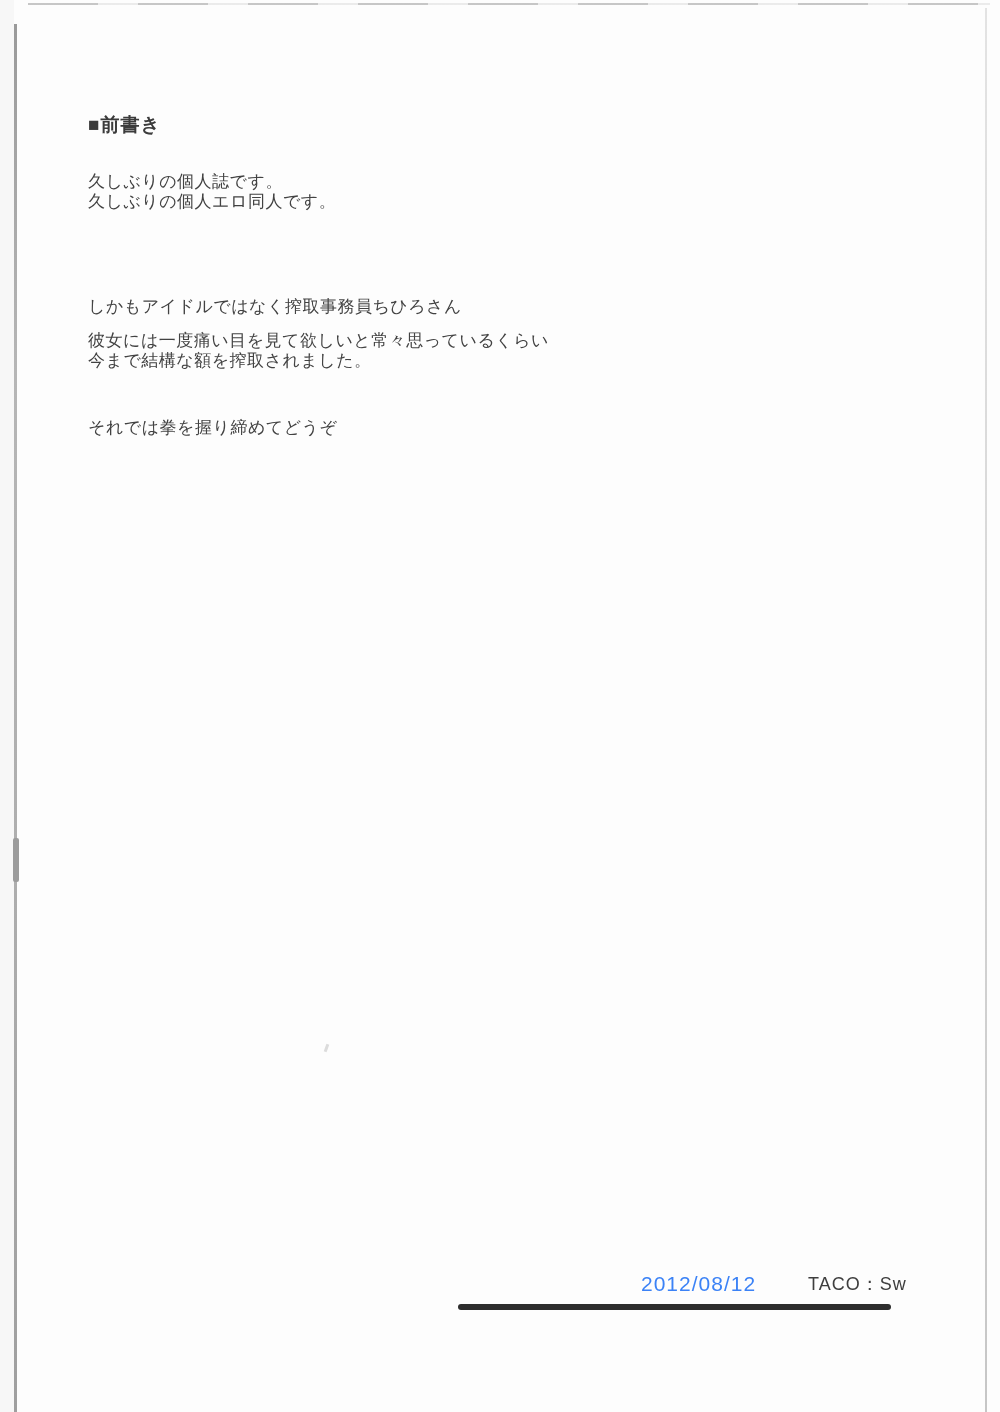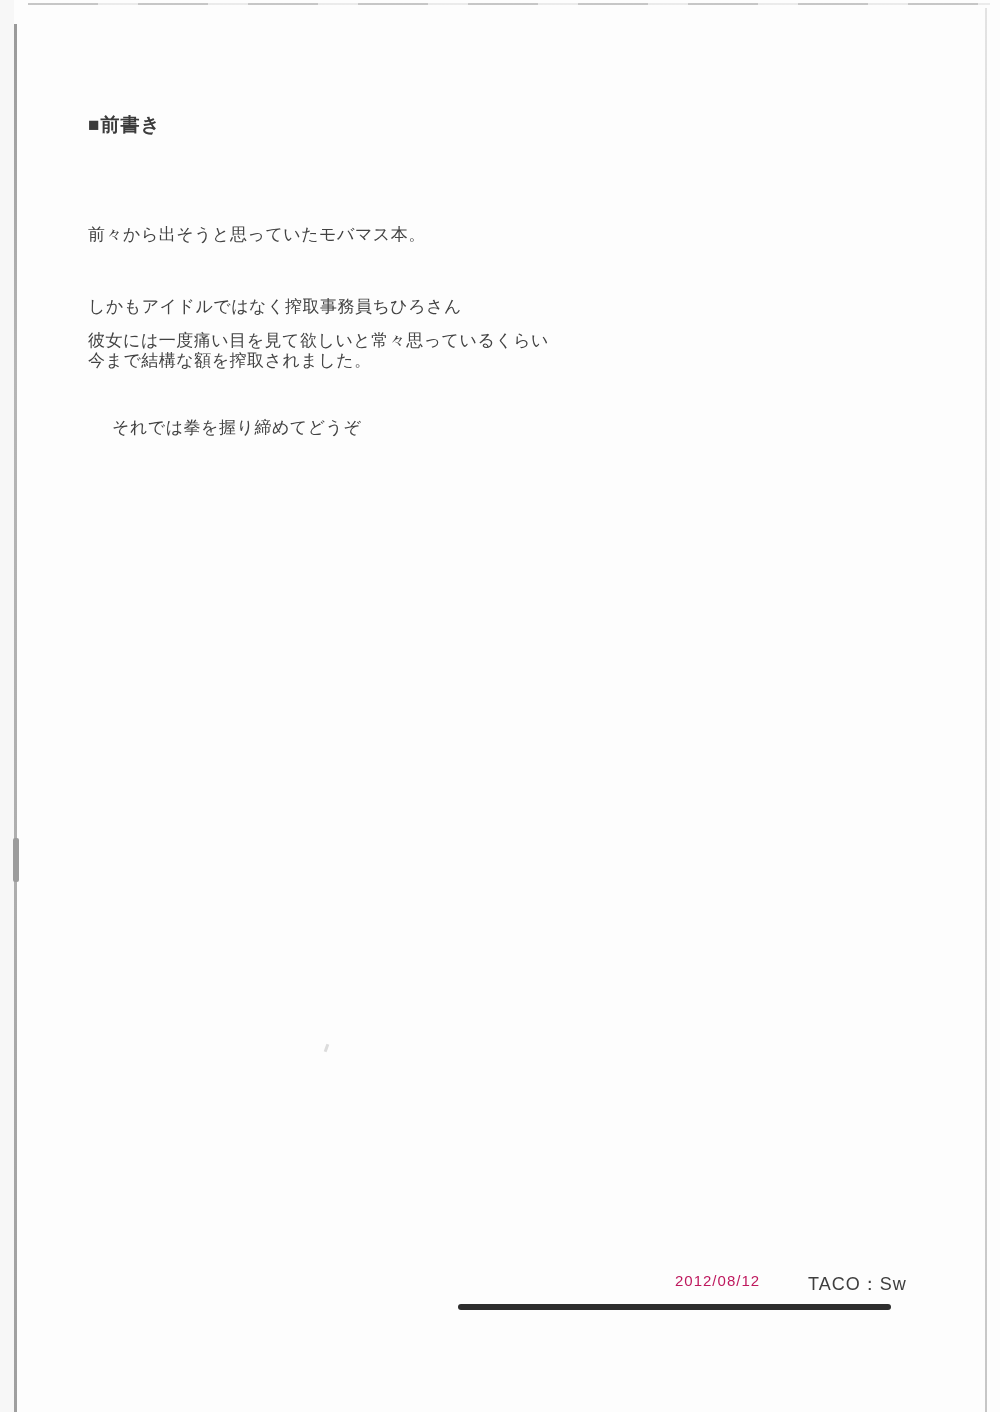--- a/index.html
+++ b/index.html
@@ -66,35 +66,35 @@
     line-height: 19.5px;
     color: #424242;
     letter-spacing: 0.5px;
     white-space: nowrap;
   }
   .para-0 { top: 172px; }
   .para-1 { top: 225px; }
   .para-2 { top: 297px; }
   .para-3 { top: 331px; }
   .para-4 { top: 384px; }
-  .para-5 { top: 418px; margin-left: 24px; }
+  .para-5 { top: 418px; }
   
   .speck {
     position: absolute;
     left: 325px; top: 1044px;
     width: 3px; height: 8px;
     background: #dcdcdc;
     transform: rotate(20deg);
   }
   
   .footer-date {
     position: absolute;
-    left: 675px; top: 1272px;
-    font-size: 15px;
-    color: #be185d;
+    left: 641px; top: 1272px;
+    font-size: 21px;
+    color: #3b82f6;
     letter-spacing: 1px;
     white-space: nowrap;
   }
   .footer-credit {
     position: absolute;
     left: 808px; top: 1272px;
     font-size: 18px;
     color: #3e3e3e;
     letter-spacing: 1px;
     white-space: nowrap;
@@ -113,23 +113,26 @@
 <div class="canvas">
 
   <div class="outer-left"></div>
   <div class="edge-left"></div>
   <div class="edge-smudge"></div>
   <div class="edge-top"></div>
   <div class="edge-right"></div>
 
   <div class="heading">■前書き</div>
 
+  <div class="para para-0">
+    <div>久しぶりの個人誌です。</div>
+    <div>久しぶりの個人エロ同人です。</div>
+  </div>
 
   <div class="para para-1">
-    <div>前々から出そうと思っていたモバマス本。</div>
   </div>
 
   <div class="para para-3">
     <div>彼女には一度痛い目を見て欲しいと常々思っているくらい</div>
     <div>今まで結構な額を搾取されました。</div>
   </div>
 
   <div class="para para-2">
     <div>しかもアイドルではなく搾取事務員ちひろさん</div>
   </div>

